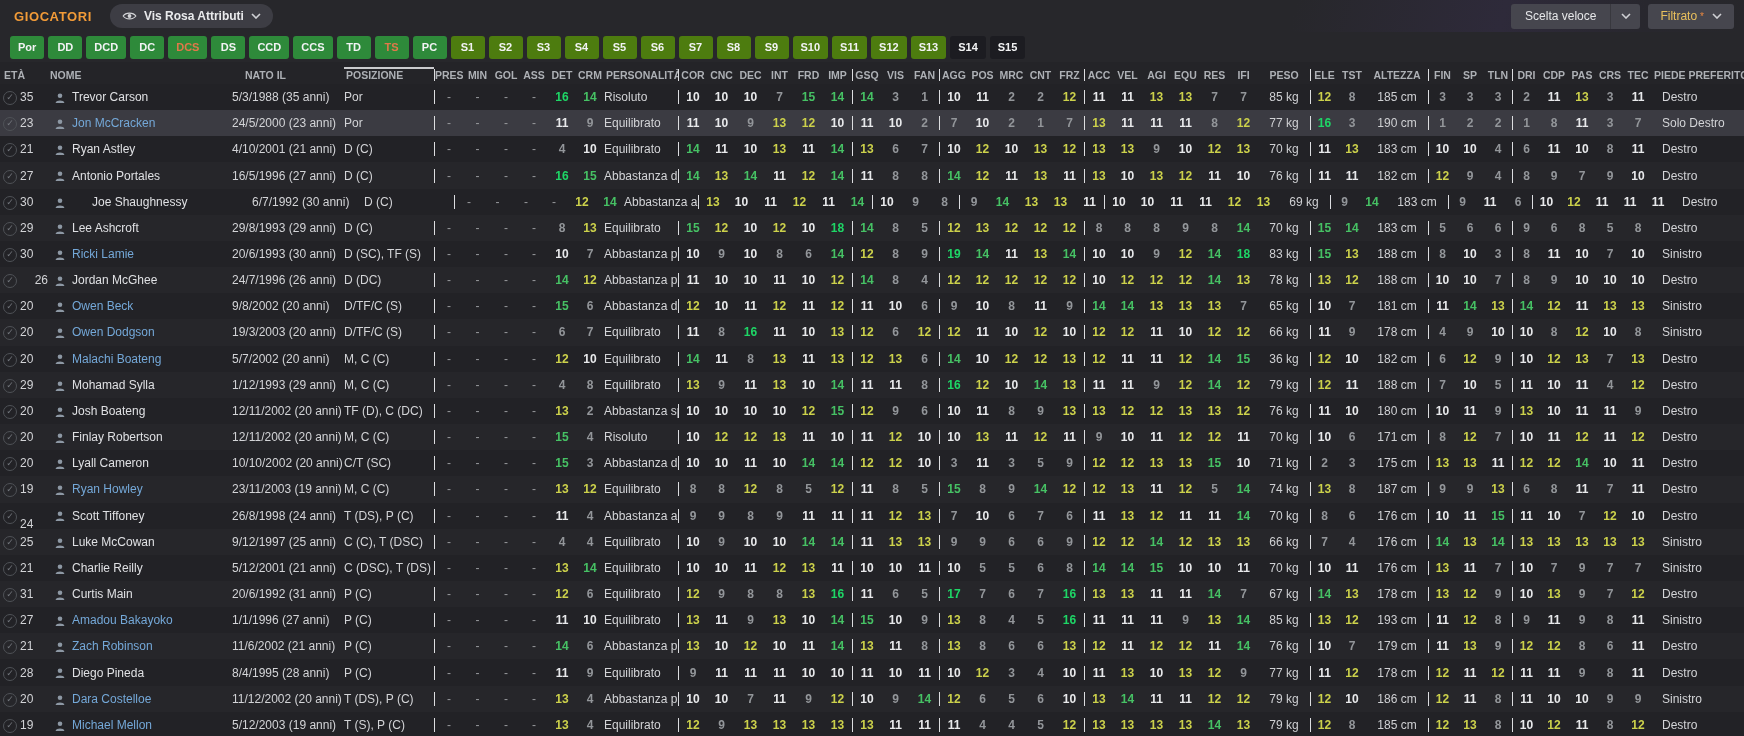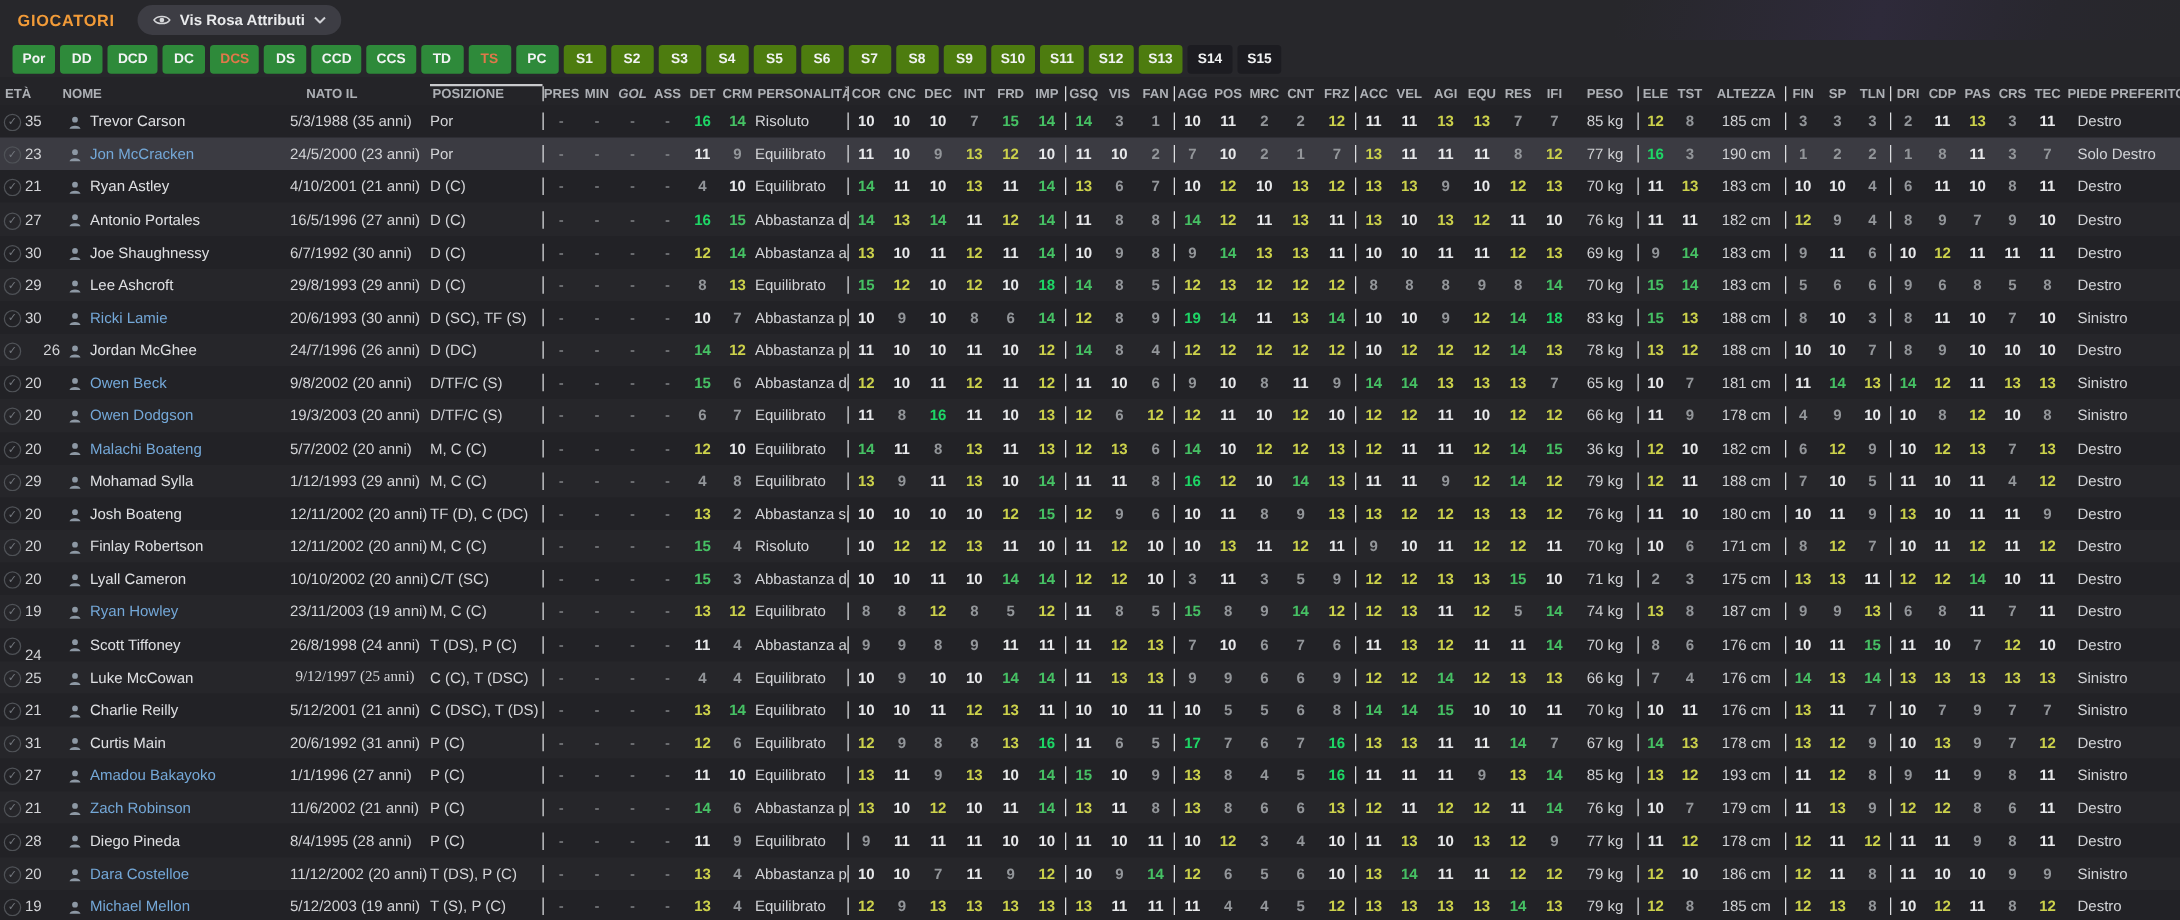--- a/index.html
+++ b/index.html
@@ -95,20 +95,37 @@
     <div class="view-pill">
       <svg class="eye" width="15" height="10" viewBox="0 0 15 10">
         <path d="M1.2 5C3.7 1.2 11.3 1.2 13.8 5C11.3 8.8 3.7 8.8 1.2 5Z" fill="none" stroke="#d4d5d8" stroke-width="1.2"></path>
         <circle cx="7.5" cy="5" r="1.9" fill="#d4d5d8"></circle>
       </svg>
       <span>Vis Rosa Attributi</span>
       <svg width="10" height="6" viewBox="0 0 10 6">
         <path d="M1 1l4 4 4-4" fill="none" stroke="#cfd0d4" stroke-width="1.6"></path>
       </svg>
     </div>
+    <div class="top-right">
+      <div class="btn-split">
+        <div class="btn-main">Scelta veloce</div>
+        <div class="btn-chev">
+          <svg width="10" height="6" viewBox="0 0 10 6">
+            <path d="M1 1l4 4 4-4" fill="none" stroke="#cfd0d4" stroke-width="1.6"></path>
+          </svg>
+        </div>
+      </div>
+      <div class="btn-filter">
+        <span class="lbl">Filtrato</span>
+          <span class="star">*</span>
+        <svg width="10" height="6" viewBox="0 0 10 6">
+          <path d="M1 1l4 4 4-4" fill="none" stroke="#cfd0d4" stroke-width="1.6"></path>
+        </svg>
+      </div>
+    </div>
   </div>
 
   <div class="tabbar">
       <div class="tab green">Por</div>
       <div class="tab green">DD</div>
       <div class="tab green">DCD</div>
       <div class="tab green">DC</div>
       <div class="tab green-alt">DCS</div>
       <div class="tab green">DS</div>
       <div class="tab green">CCD</div>
@@ -134,21 +151,21 @@
     </div>
 
   <div class="table">
     <div class="thead">
         <div class="hcell hl" style="width: 48px; padding-left: 4px;">ETÀ</div>
         <div class="hcell hl" style="width: 184px; padding-left: 2px;">NOME</div>
         <div class="hcell hr" style="width: 112px; padding-right: 58px;">NATO IL</div>
         <div class="hcell hl sorted" style="width: 90px; padding-left: 2px;">POSIZIONE</div>
         <div class="hcell hc gd" style="width: 29px;">PRES</div>
         <div class="hcell hc" style="width: 29px;">MIN</div>
-        <div class="hcell hc" style="width: 28px; font-style: italic;">GOL</div>
+        <div class="hcell hc" style="width: 28px;">GOL</div>
         <div class="hcell hc" style="width: 28px;">ASS</div>
         <div class="hcell hc" style="width: 28px;">DET</div>
         <div class="hcell hc" style="width: 28px;">CRM</div>
         <div class="hcell hl" style="width: 74px; padding-left: 2px;">PERSONALITÀ</div>
         <div class="hcell hc gd" style="width: 29px;">COR</div>
         <div class="hcell hc" style="width: 29px;">CNC</div>
         <div class="hcell hc" style="width: 29px;">DEC</div>
         <div class="hcell hc" style="width: 29px;">INT</div>
         <div class="hcell hc" style="width: 29px;">FRD</div>
         <div class="hcell hc" style="width: 29px;">IMP</div>
@@ -385,21 +402,21 @@
           <div class="cell cc num v10" style="width: 28px;">10</div>
           <div class="cell" style="width: 92px; padding-left: 10px;">Destro</div>
         </div>
         <div class="row odd">
           <div class="cell cc" style="width: 20px;"><span class="circ">✓</span></div>
           <div class="cell" style="width: 28px;">30</div>
           <div class="cell cc" style="width: 24px;"><svg class="avatar-ic" width="12" height="12" viewBox="0 0 12 12">
               <circle cx="6" cy="3.7" r="2.3" fill="#8d98a4"></circle>
               <path d="M1.6 11c.5-3.2 8.3-3.2 8.8 0z" fill="#8d98a4"></path>
             </svg></div>
-          <div class="cell name-plain" style="width: 160px;">Joe Shaughnessy</div>
+          <div class="cell name-plain" style="width: 160px; margin-left: 20px;">Joe Shaughnessy</div>
           <div class="cell" style="width: 112px; text-align: right; padding-right: 24px;">6/7/1992 (30 anni)</div>
           <div class="cell" style="width: 90px;">D (C)</div>
           <div class="cell cc num dash gd" style="width: 29px;">-</div>
           <div class="cell cc num dash" style="width: 29px;">-</div>
           <div class="cell cc num dash" style="width: 28px;">-</div>
           <div class="cell cc num dash" style="width: 28px;">-</div>
           <div class="cell cc num v12" style="width: 28px;">12</div>
           <div class="cell cc num v14" style="width: 28px;">14</div>
           <div class="cell pers" style="width: 74px;">Abbastanza am...</div>
           <div class="cell cc num v12 gd" style="width: 29px;">13</div>
@@ -1049,21 +1066,21 @@
           <div class="cell" style="width: 92px; padding-left: 10px;">Destro</div>
         </div>
         <div class="row even">
           <div class="cell cc" style="width: 20px;"><span class="circ">✓</span></div>
           <div class="cell" style="width: 28px;">25</div>
           <div class="cell cc" style="width: 24px;"><svg class="avatar-ic" width="12" height="12" viewBox="0 0 12 12">
               <circle cx="6" cy="3.7" r="2.3" fill="#8d98a4"></circle>
               <path d="M1.6 11c.5-3.2 8.3-3.2 8.8 0z" fill="#8d98a4"></path>
             </svg></div>
           <div class="cell name-plain" style="width: 160px;">Luke McCowan</div>
-          <div class="cell" style="width: 112px; text-align: center; padding-right: 8px; font-family: Liberation Serif, serif;">9/12/1997 (25 anni)</div>
+          <div class="cell" style="width: 112px; text-align: center; padding-right: 8px;">9/12/1997 (25 anni)</div>
           <div class="cell" style="width: 90px;">C (C), T (DSC)</div>
           <div class="cell cc num dash gd" style="width: 29px;">-</div>
           <div class="cell cc num dash" style="width: 29px;">-</div>
           <div class="cell cc num dash" style="width: 28px;">-</div>
           <div class="cell cc num dash" style="width: 28px;">-</div>
           <div class="cell cc num v0" style="width: 28px;">4</div>
           <div class="cell cc num v0" style="width: 28px;">4</div>
           <div class="cell pers" style="width: 74px;">Equilibrato</div>
           <div class="cell cc num v10 gd" style="width: 29px;">10</div>
           <div class="cell cc num v0" style="width: 29px;">9</div>

